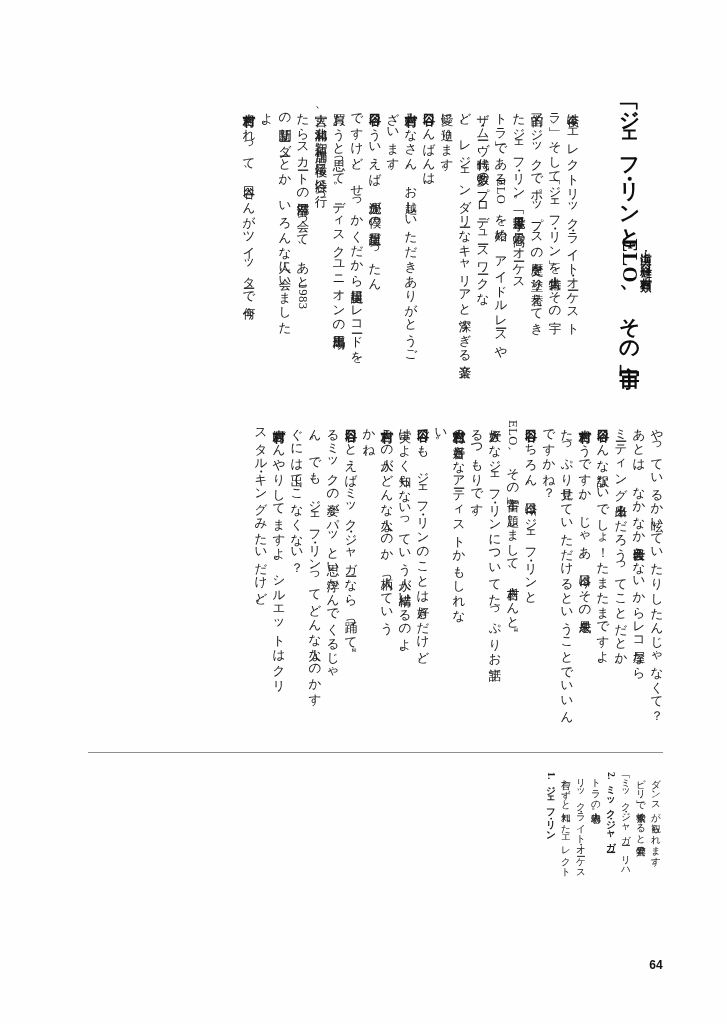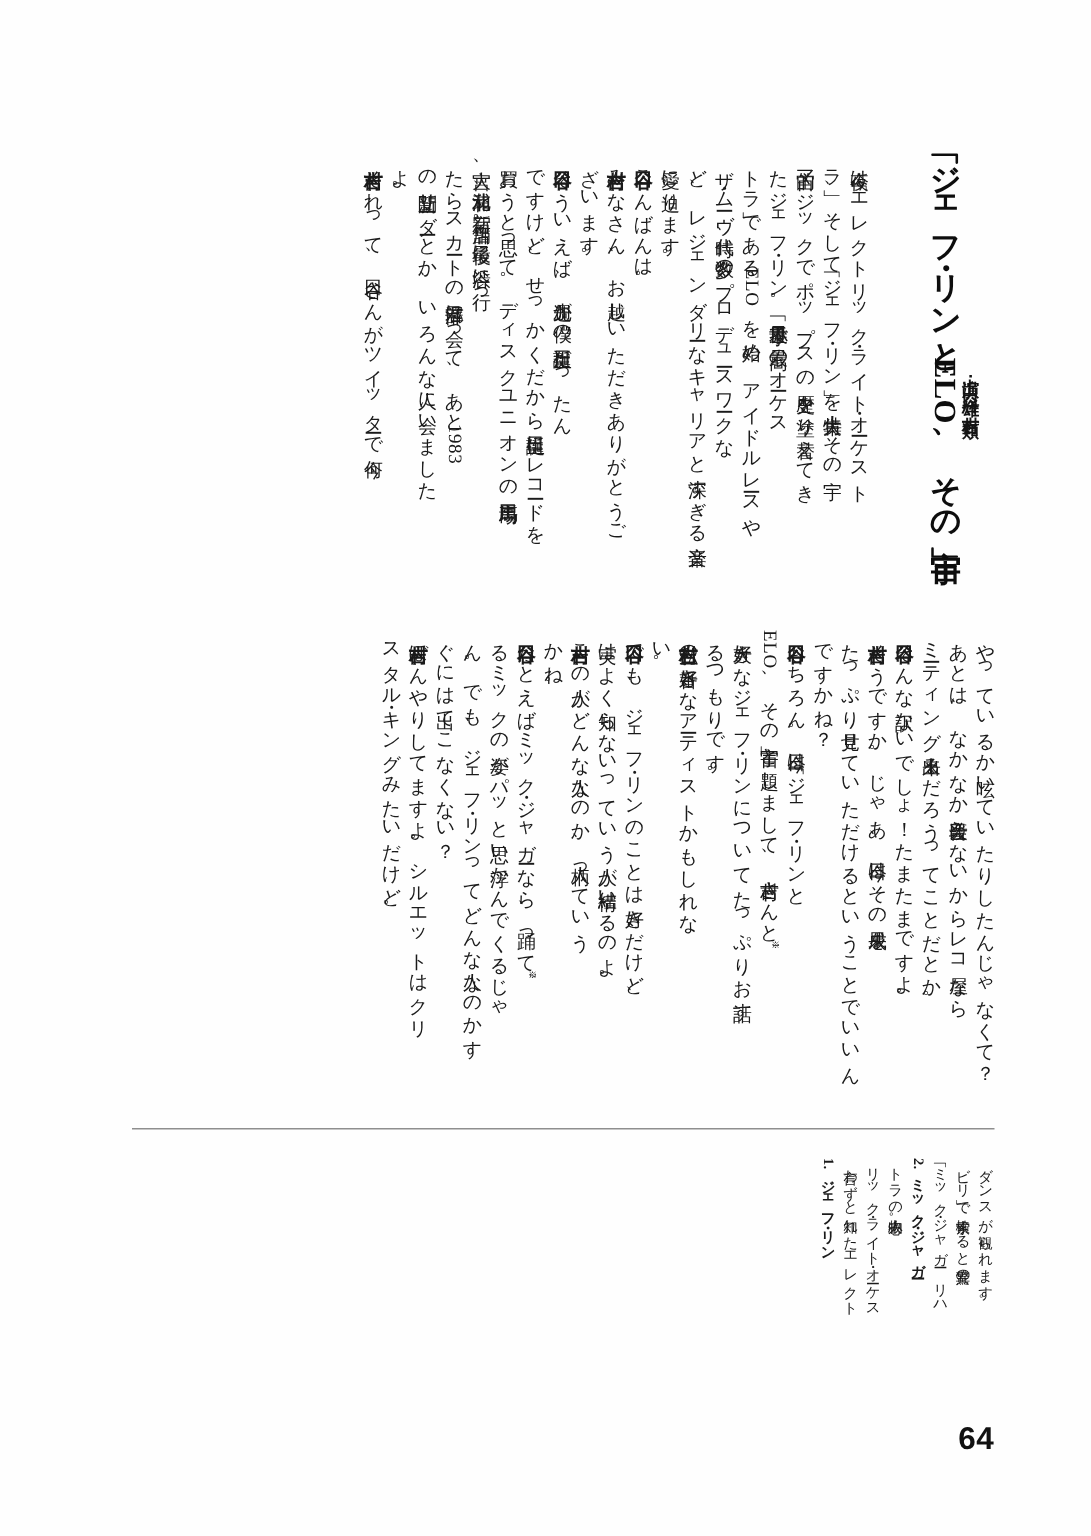--- a/index.html
+++ b/index.html
@@ -149,21 +149,21 @@
   }
   .fn-num {
     font-weight: 700;
   }
 
   
   .page-number {
     position: absolute;
     right: 64px;
     bottom: 52px;
-    font-size: 21px;
+    font-size: 12px;
     font-weight: 700;
     font-family: "Liberation Sans", sans-serif;
     color: #111111;
     letter-spacing: 0.02em;
   }
 </style>
 </head>
 <body>
 
 <div class="page">

